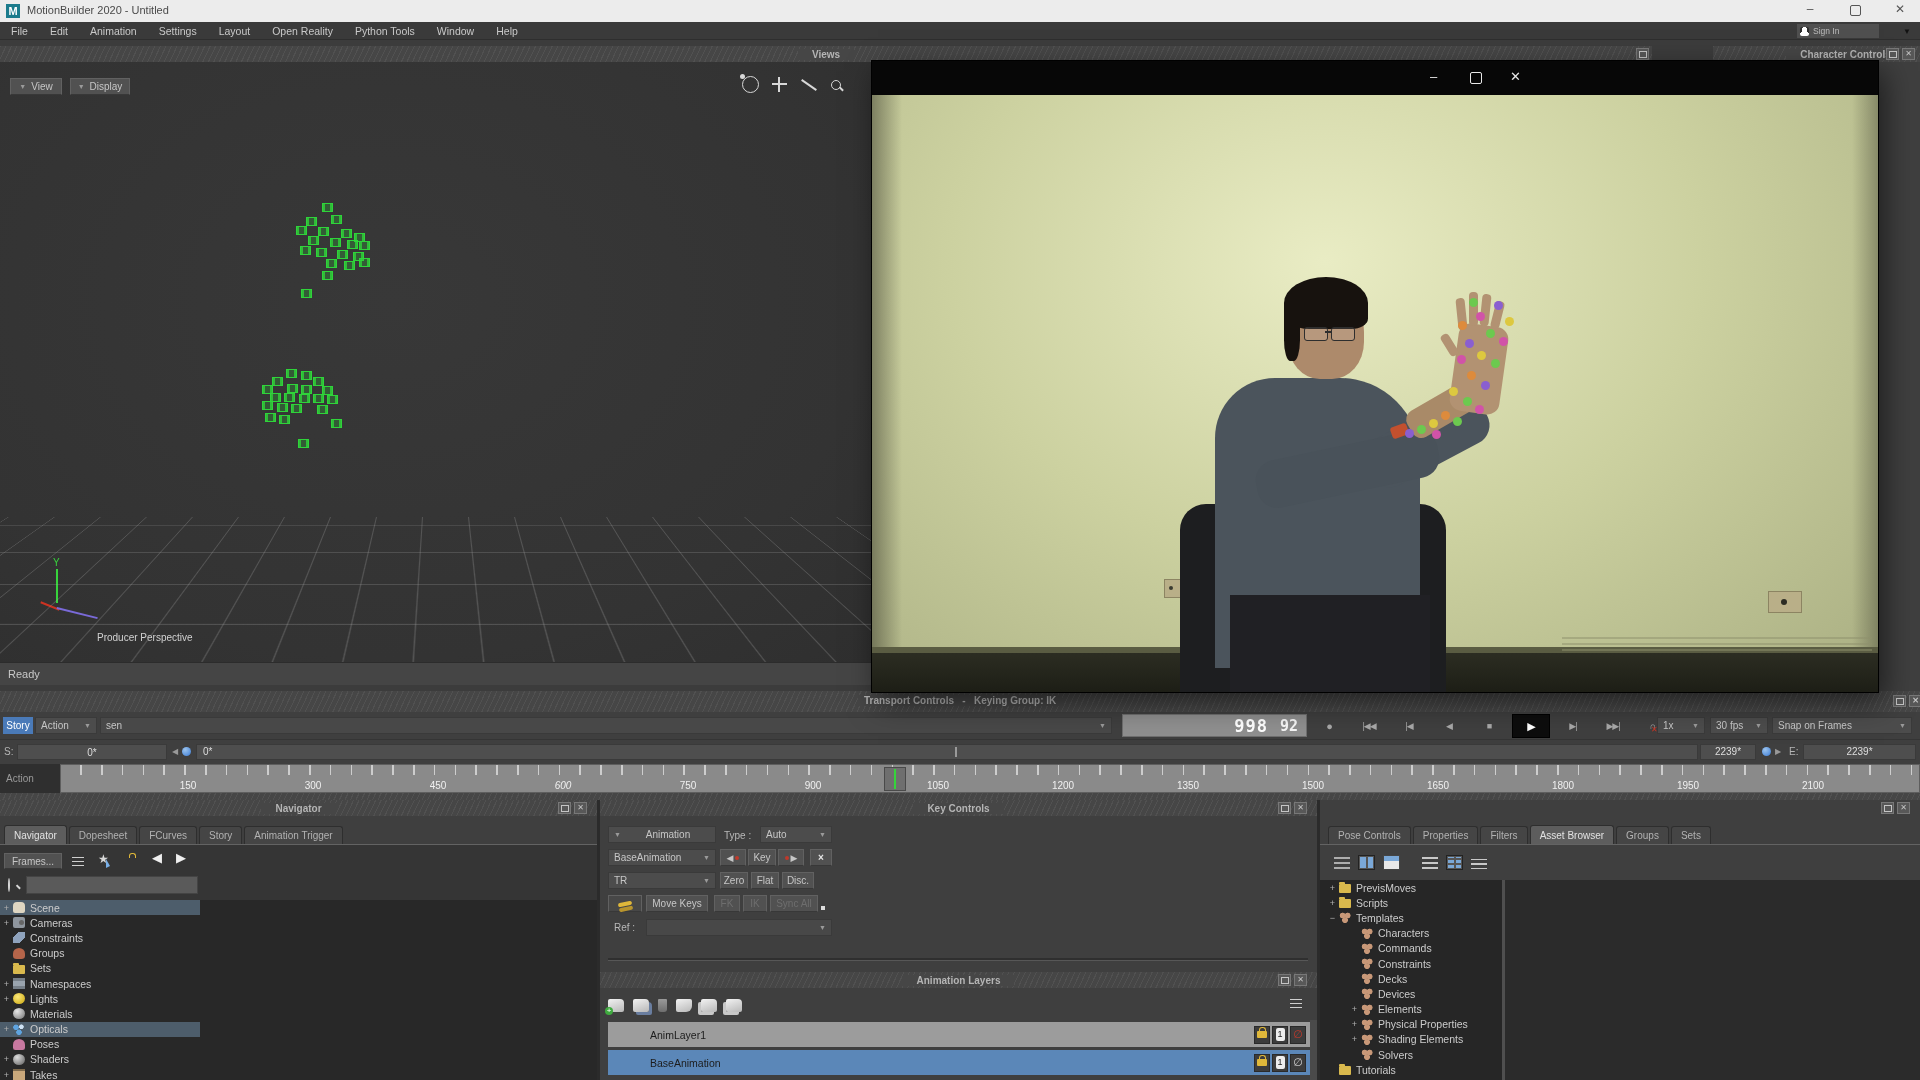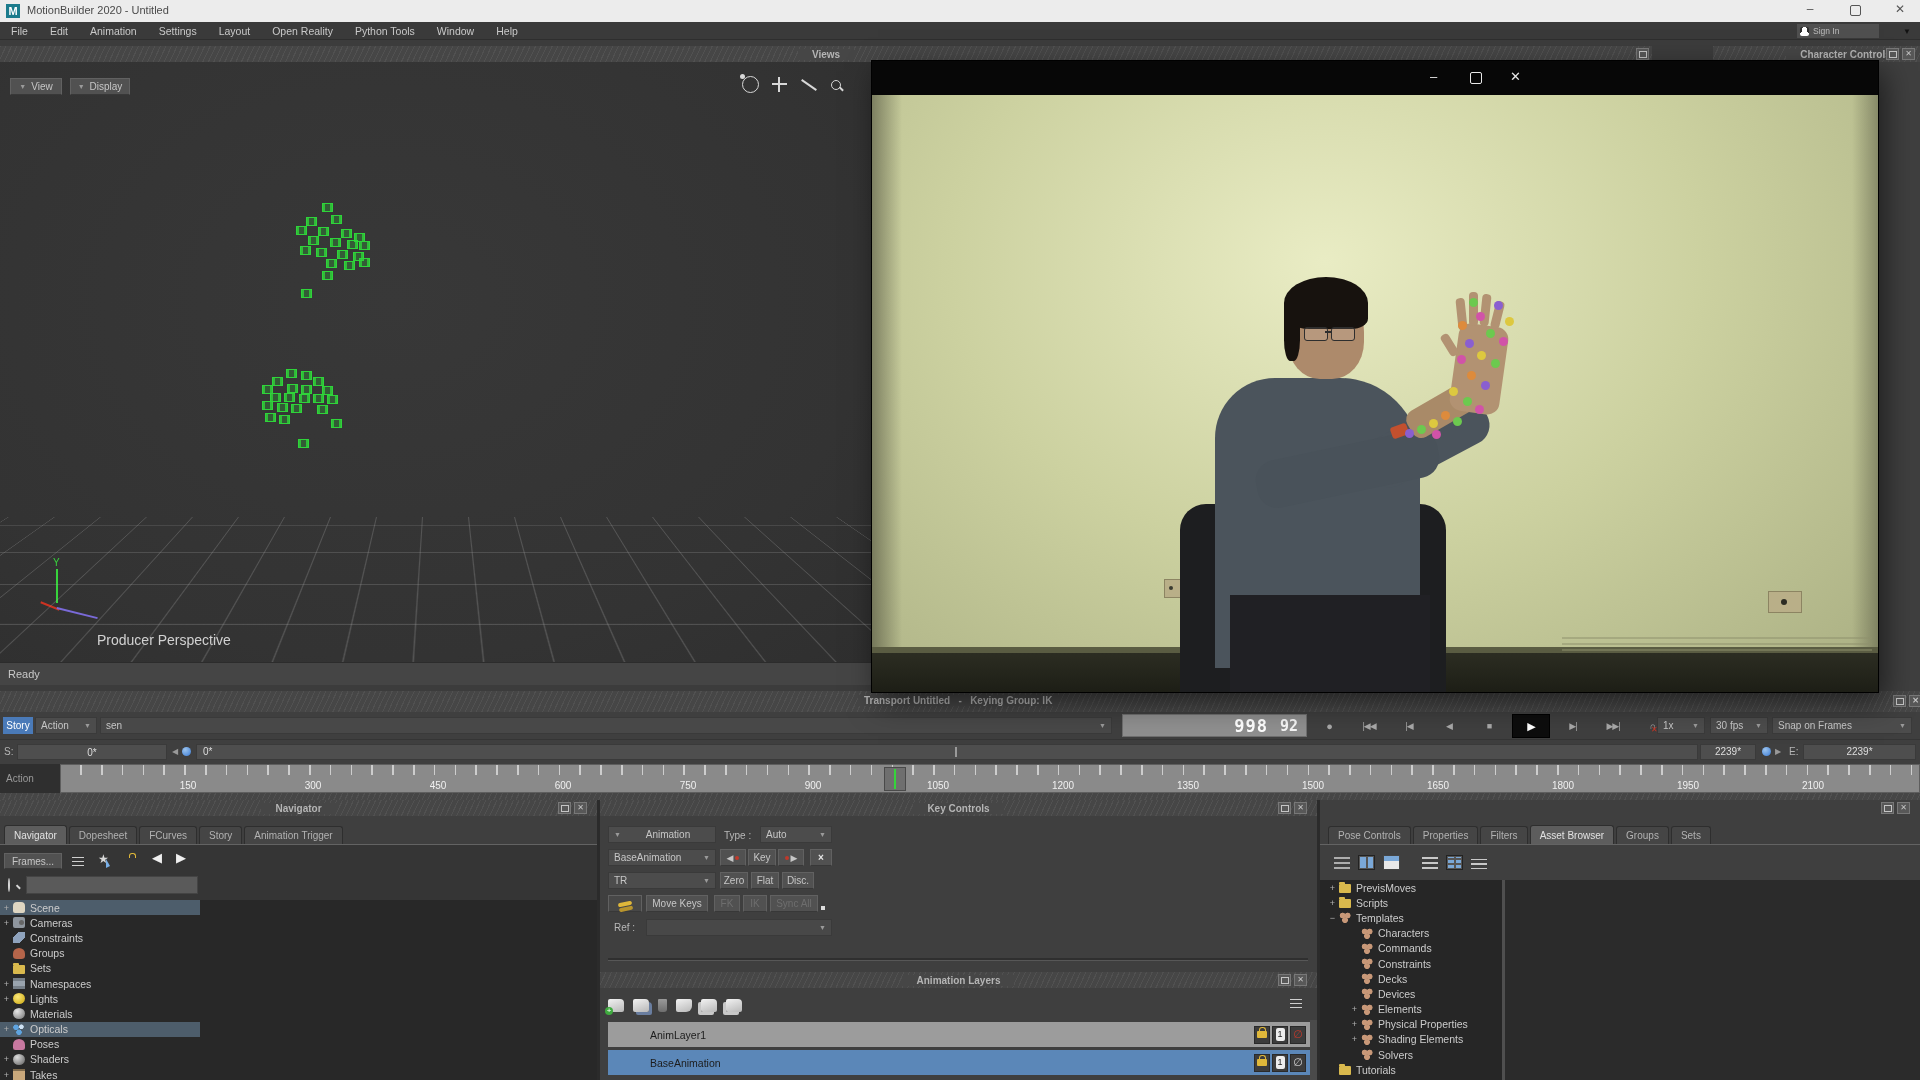--- a/index.html
+++ b/index.html
@@ -119,21 +119,21 @@
 
   <div class="abs" id="vp-canvas">
     <div class="grid3d"></div>
 
     <div class="abs" style="left:30px;top:495px;width:80px;height:80px;">
       <span style="position:absolute;left:23px;top:0;color:#37d43c;font-size:10px;">Y</span>
       <span style="position:absolute;left:26px;top:12px;width:2px;height:34px;background:#37d43c;"></span>
       <span style="position:absolute;left:10px;top:48px;width:20px;height:2px;background:#cc3322;transform:rotate(22deg);"></span>
       <span style="position:absolute;left:27px;top:50px;width:42px;height:2px;background:#7a6ad8;transform:rotate(14deg);transform-origin:0 0;"></span>
     </div>
-    <div class="abs" style="left:97px;top:570px;font-size:14px;color:#d2d2d2;text-align:center;">Producer Perspective</div>
+    <div class="abs" style="left:97px;top:570px;font-size:10px;color:#d2d2d2;text-align:center;">Producer Perspective</div>
   </div>
 
   <div class="abs btn" style="left:10px;top:78px;width:52px;height:17px;">
       <span class="chev-l">▼</span>
       <span>View</span>
     </div>
   <div class="abs btn" style="left:70px;top:78px;width:60px;height:17px;">
       <span class="chev-l">▼</span>
       <span>Display</span>
     </div>
@@ -193,21 +193,21 @@
       <div class="marker" style="left: 331px; top: 419px; border-color: rgb(47, 212, 58);"></div>
       <div class="marker" style="left: 298px; top: 439px; border-color: rgb(47, 212, 58);"></div>
     </div>
 
   <div class="abs" style="left:0;top:662px;width:872px;height:22px;background:#454545;border-top:1px solid #2c2c2c;display:flex;align-items:center;">
     <span style="margin-left:8px;font-size:11px;color:#c8c8c8;">Ready</span>
   </div>
 
   <div class="abs hatch" style="left:0;top:691px;width:1920px;height:21px;">
     <span style="position:absolute;left:858px;top:4px;font-size:10px;color:#b5b5b5;background:#464646;padding:0 6px;">
-      <span>Transport Untitled</span>
+      <span>Transport Controls</span>
       &nbsp;&nbsp;-&nbsp;&nbsp;
       <span>Keying Group:</span>
       <span>IK</span>
     </span>
     <span class="abs" style="left:1893px;top:4px;display:flex;gap:3px;">
         <span class="picon">
           <span class="inner"></span>
         </span>
         <span class="picon">✕</span>
       </span>
@@ -273,21 +273,21 @@
         <span style="margin-left:6px;">Action</span>
       </div>
     <div class="abs" style="left:60px;top:0;width:1860px;height:29px;background:#8a8a8a;border:1px solid #5e5e5e;box-sizing:border-box;">
       <div style="position:absolute;left:0;top:0;width:100%;height:10px;background:repeating-linear-gradient(90deg,transparent 0 19.3px,#cdcdcd 19.3px 20.8px);"></div>
       <div class="abs" style="left: 822.667px; top: 2px; width: 22px; height: 24px; background: rgb(111, 111, 111); border: 1px solid rgb(74, 74, 74); box-sizing: border-box;">
           <span style="display:block;margin:1px auto;width:2px;height:20px;background:#35d43a;"></span>
         </div>
     <span class="rlabel" style="left: 127px;">150</span>
         <span class="rlabel" style="left: 252px;">300</span>
         <span class="rlabel" style="left: 377px;">450</span>
-        <span class="rlabel" style="left: 502px;">600</span>
+        <span class="rlabel" style="left: 502px; font-style: italic;">600</span>
         <span class="rlabel" style="left: 627px;">750</span>
         <span class="rlabel" style="left: 752px;">900</span>
         <span class="rlabel" style="left: 877px;">1050</span>
         <span class="rlabel" style="left: 1002px;">1200</span>
         <span class="rlabel" style="left: 1127px;">1350</span>
         <span class="rlabel" style="left: 1252px;">1500</span>
         <span class="rlabel" style="left: 1377px;">1650</span>
         <span class="rlabel" style="left: 1502px;">1800</span>
         <span class="rlabel" style="left: 1627px;">1950</span>
         <span class="rlabel" style="left: 1752px;">2100</span>

